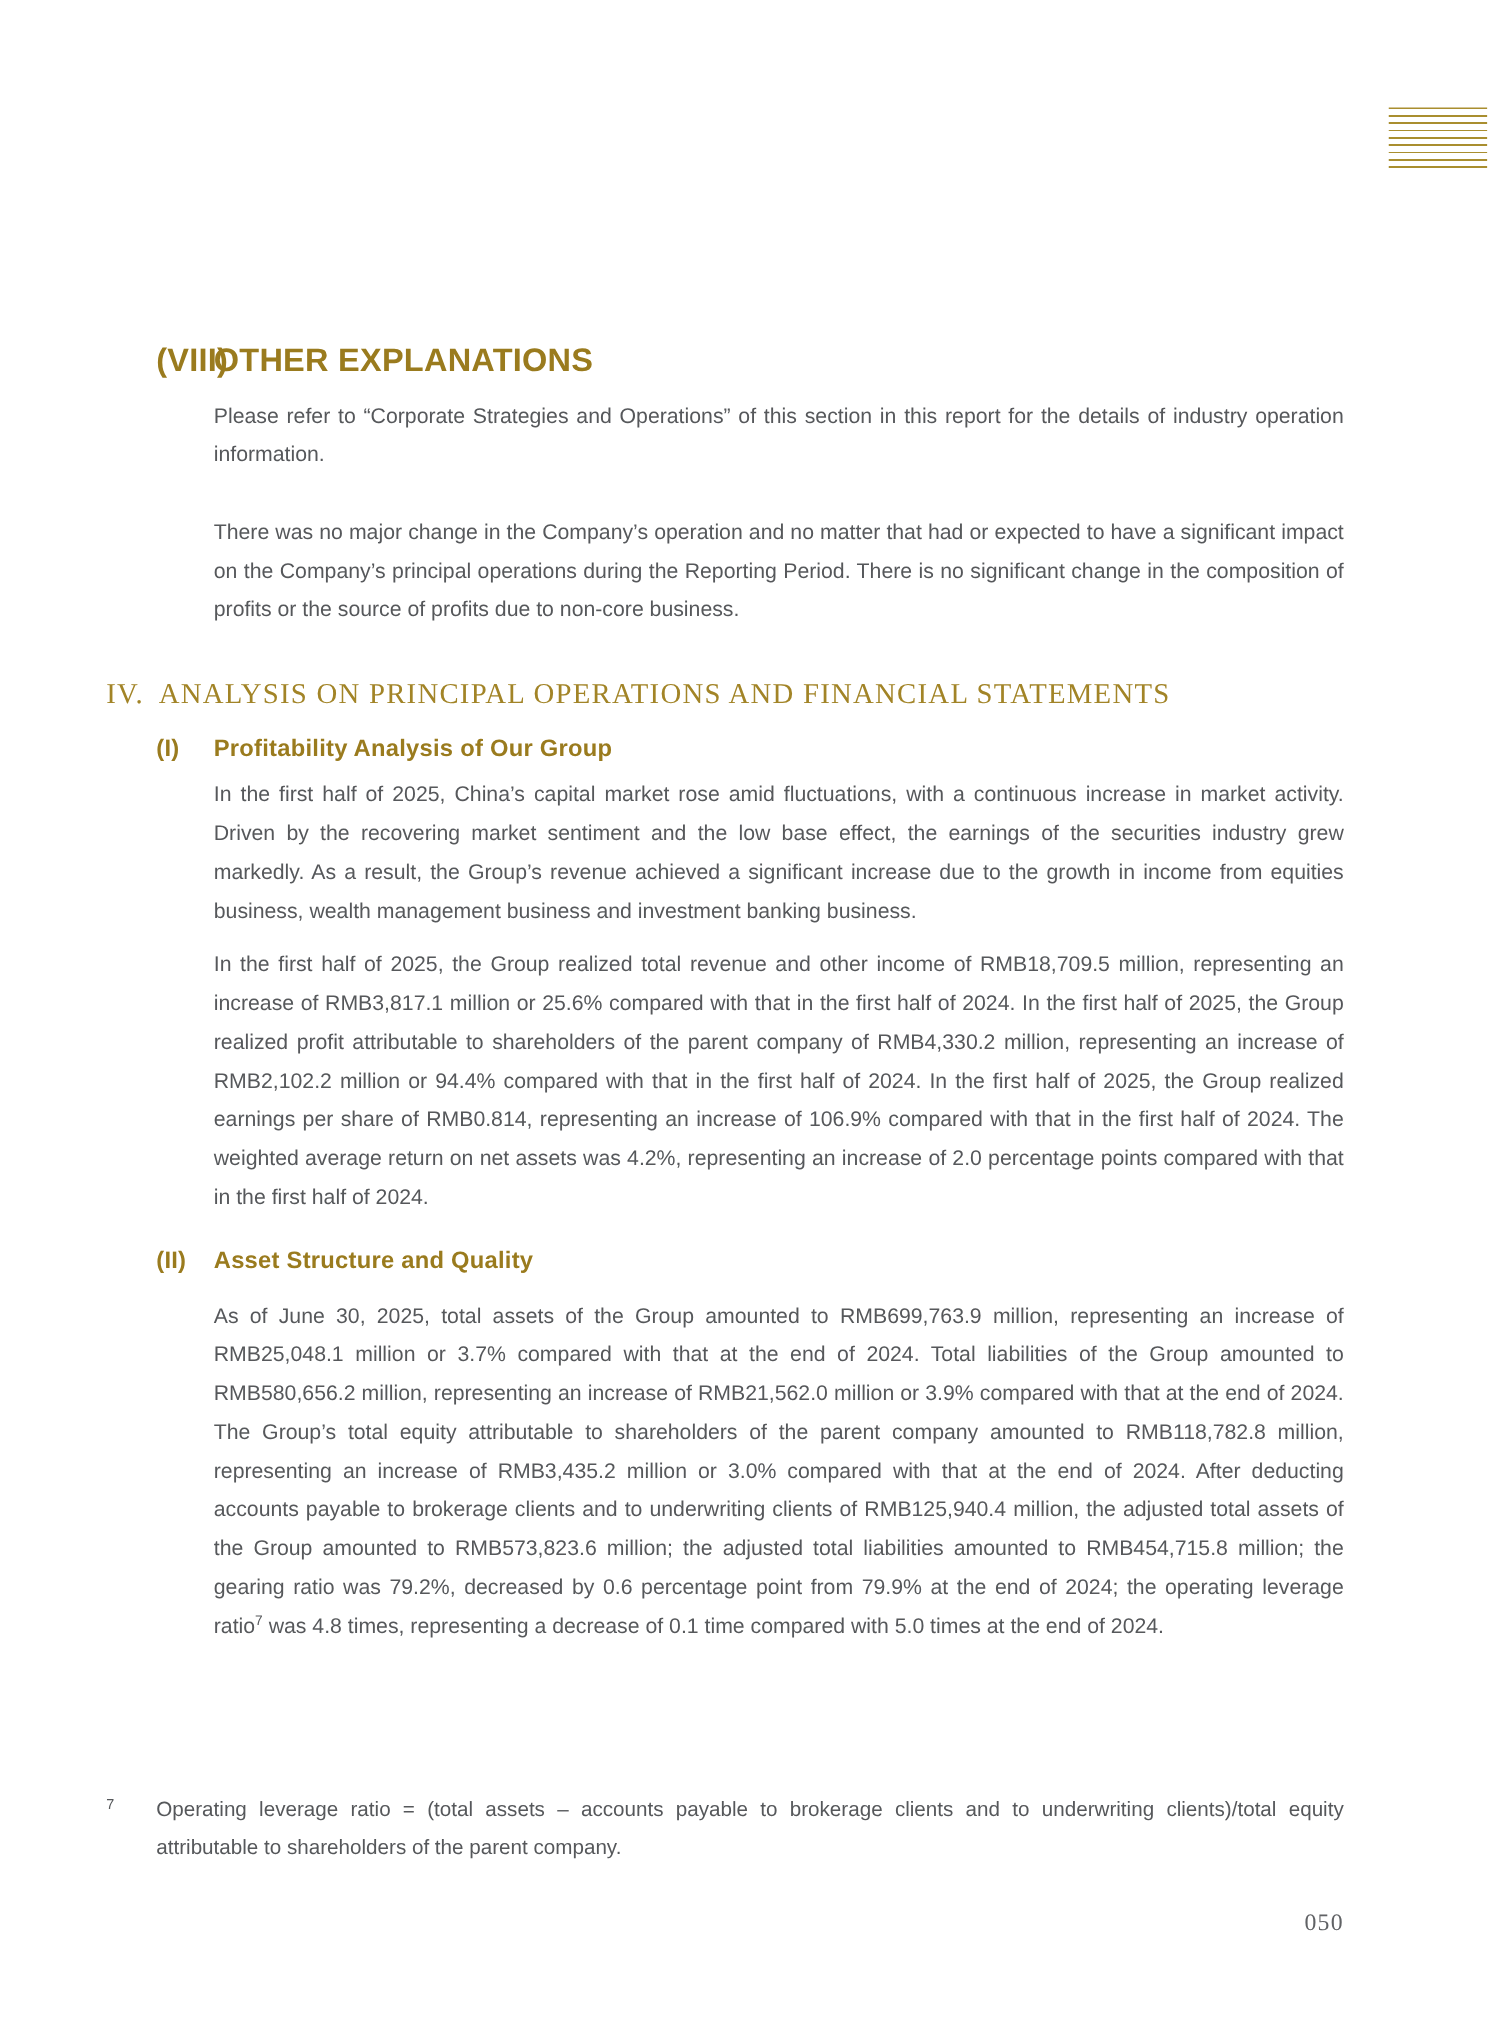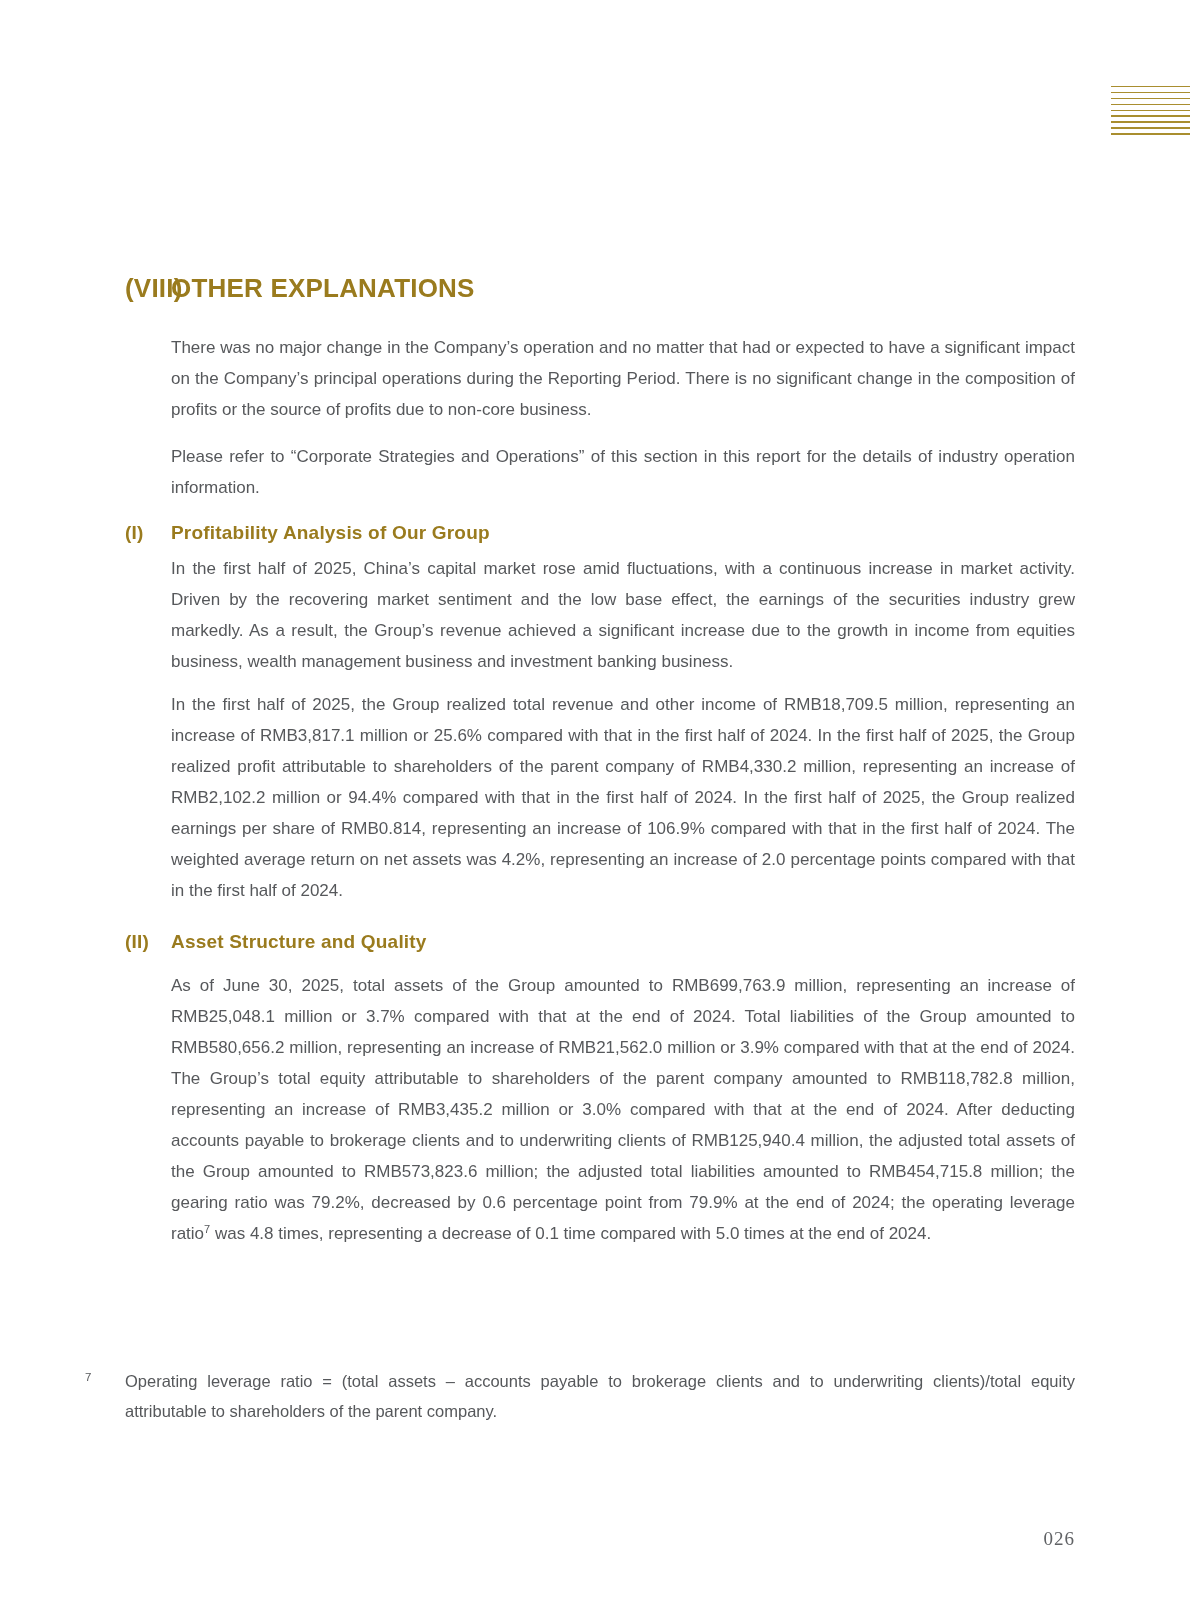--- a/index.html
+++ b/index.html
@@ -109,24 +109,28 @@
 
   <div class="gold-lines"></div>
 
   <main class="content">
 
     <div class="h-sans">
       <span class="h-label">(VIII)</span>
       <span class="h-title">OTHER EXPLANATIONS</span>
     </div>
 
+    <p class="par mt-16">Please refer to “Corporate Strategies and Operations” of this section in this report for the details of industry operation information.</p>
+
     <p class="par mt-31">There was no major change in the Company’s operation and no matter that had or expected to have a significant impact on the Company’s principal operations during the Reporting Period. There is no significant change in the composition of profits or the source of profits due to non-core business.</p>
 
-    <p class="par mt-16">Please refer to “Corporate Strategies and Operations” of this section in this report for the details of industry operation information.</p>
-
+    <div class="h-serif">
+      <span class="h-label">IV.</span>
+      <span class="h-title">ANALYSIS ON PRINCIPAL OPERATIONS AND FINANCIAL STATEMENTS</span>
+    </div>
 
     <div class="h-sans sub sub-i">
       <span class="h-label">(I)</span>
       <span class="h-title">Profitability Analysis of Our Group</span>
     </div>
 
     <p class="par mt-7">In the first half of 2025, China’s capital market rose amid fluctuations, with a continuous increase in market activity. Driven by the recovering market sentiment and the low base effect, the earnings of the securities industry grew markedly. As a result, the Group’s revenue achieved a significant increase due to the growth in income from equities business, wealth management business and investment banking business.</p>
 
     <p class="par mt-26">In the first half of 2025, the Group realized total revenue and other income of RMB18,709.5 million, representing an increase of RMB3,817.1 million or 25.6% compared with that in the first half of 2024. In the first half of 2025, the Group realized profit attributable to shareholders of the parent company of RMB4,330.2 million, representing an increase of RMB2,102.2 million or 94.4% compared with that in the first half of 2024. In the first half of 2025, the Group realized earnings per share of RMB0.814, representing an increase of 106.9% compared with that in the first half of 2024. The weighted average return on net assets was 4.2%, representing an increase of 2.0 percentage points compared with that in the first half of 2024.</p>
 
@@ -137,15 +141,15 @@
 
     <p class="par mt-15"><span>As of June 30, 2025, total assets of the Group amounted to RMB699,763.9 million, representing an increase of RMB25,048.1 million or 3.7% compared with that at the end of 2024. Total liabilities of the Group amounted to RMB580,656.2 million, representing an increase of RMB21,562.0 million or 3.9% compared with that at the end of 2024. The Group’s total equity attributable to shareholders of the parent company amounted to RMB118,782.8 million, representing an increase of RMB3,435.2 million or 3.0% compared with that at the end of 2024. After deducting accounts payable to brokerage clients and to underwriting clients of RMB125,940.4 million, the adjusted total assets of the Group amounted to RMB573,823.6 million; the adjusted total liabilities amounted to RMB454,715.8 million; the gearing ratio was 79.2%, decreased by 0.6 percentage point from 79.9% at the end of 2024; the operating leverage ratio</span><sup class="supref">7</sup><span> was 4.8 times, representing a decrease of 0.1 time compared with 5.0 times at the end of 2024.</span></p>
 
     <div class="footnote">
       <span class="fn-marker">7</span>
       <p class="fn-text">Operating leverage ratio = (total assets – accounts payable to brokerage clients and to underwriting clients)/total equity attributable to shareholders of the parent company.</p>
     </div>
 
   </main>
 
-  <div class="page-number">026</div>
+  <div class="page-number">050</div>
 
 </div>
 
 </body></html>

